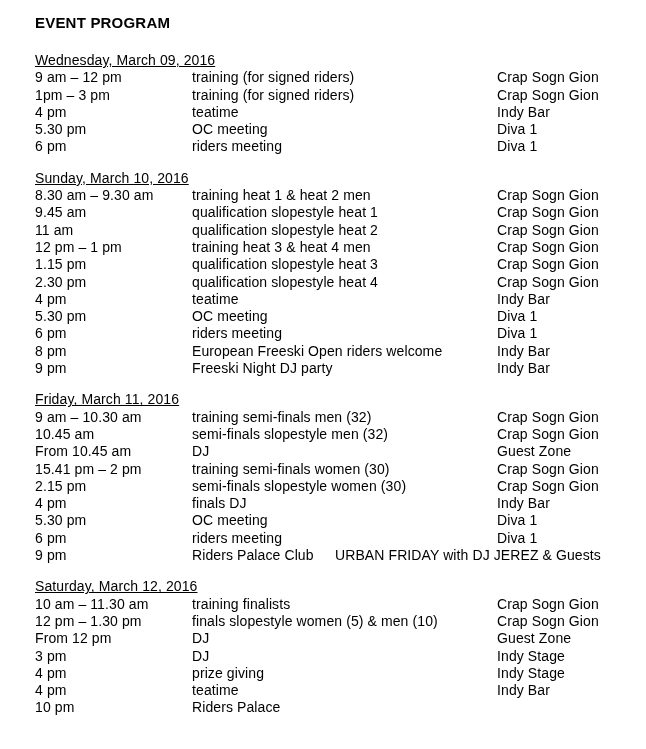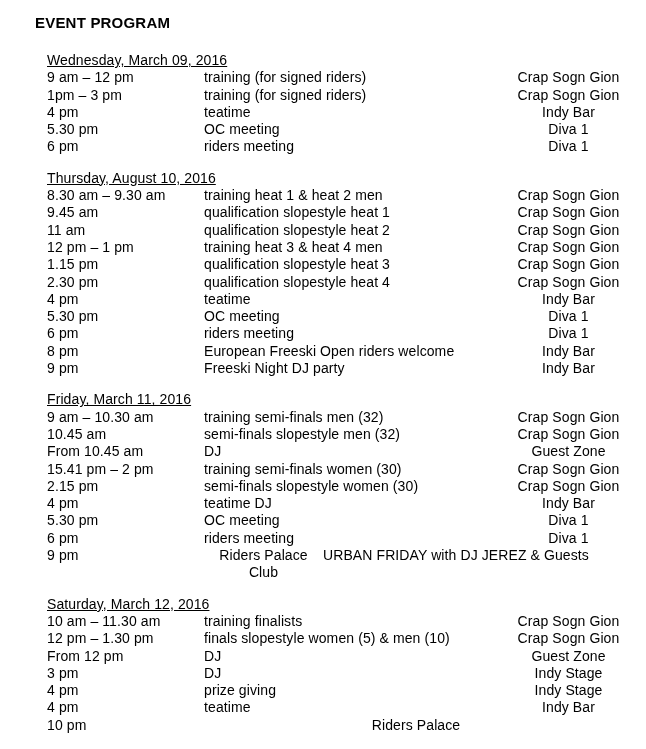--- a/index.html
+++ b/index.html
@@ -19,39 +19,39 @@
     height: 531px;
     padding: 13px 6px 0 35px;
   }
   .title {
     font-size: 15px;
     font-weight: bold;
     letter-spacing: 0.2px;
     line-height: 19px;
     margin: 0 0 20px 0;
   }
-  .day-section { margin: 12px; }
+  .day-section { margin: 0; }
   .day-section:not(:first-child) { margin-top: 14px; }
   .day-date {
     font-size: 14px;
     font-weight: normal;
     text-decoration: underline;
     line-height: 17.3px;
     margin: 0;
   }
   .rows { margin: 0; }
   .row {
     display: flex;
     align-items: flex-start;
     line-height: 17.3px;
   }
   .cell { display: block; }
   .cell.time  { width: 157px; flex: none; }
   .cell.event { width: 305px; flex: none; padding-right: 20px; }
-  .cell.location { flex: 1; text-align: center; }
+  .cell.location { flex: 1; }
 </style>
 </head>
 <body>
 
 <div class="page">
   <h1 class="title">EVENT PROGRAM</h1>
   <div id="sections">
   <section class="day-section">
     <h2 class="day-date">Wednesday, March 09, 2016</h2>
     <div class="rows">
@@ -81,21 +81,21 @@
 
   <div class="row">
     <span class="cell time">6 pm</span>
     <span class="cell event">riders meeting</span>
     <span class="cell location">Diva 1</span>
   </div>
 </div>
   </section>
 
   <section class="day-section">
-    <h2 class="day-date">Thursday, August 10, 2016</h2>
+    <h2 class="day-date">Sunday, March 10, 2016</h2>
     <div class="rows">
   <div class="row">
     <span class="cell time">8.30 am – 9.30 am</span>
     <span class="cell event">training heat 1 &amp; heat 2 men</span>
     <span class="cell location">Crap Sogn Gion</span>
   </div>
 
   <div class="row">
     <span class="cell time">9.45 am</span>
     <span class="cell event">qualification slopestyle heat 1</span>
@@ -186,21 +186,21 @@
   </div>
 
   <div class="row">
     <span class="cell time">2.15 pm</span>
     <span class="cell event">semi-finals slopestyle women (30)</span>
     <span class="cell location">Crap Sogn Gion</span>
   </div>
 
   <div class="row">
     <span class="cell time">4 pm</span>
-    <span class="cell event">teatime DJ</span>
+    <span class="cell event">finals DJ</span>
     <span class="cell location">Indy Bar</span>
   </div>
 
   <div class="row">
     <span class="cell time">5.30 pm</span>
     <span class="cell event">OC meeting</span>
     <span class="cell location">Diva 1</span>
   </div>
 
   <div class="row">

